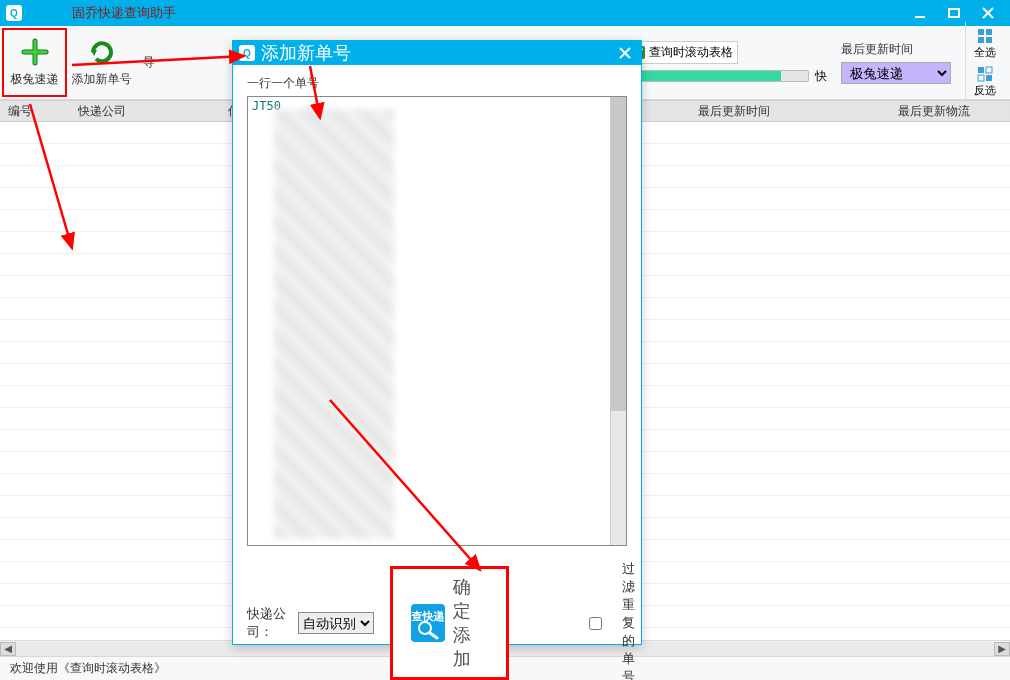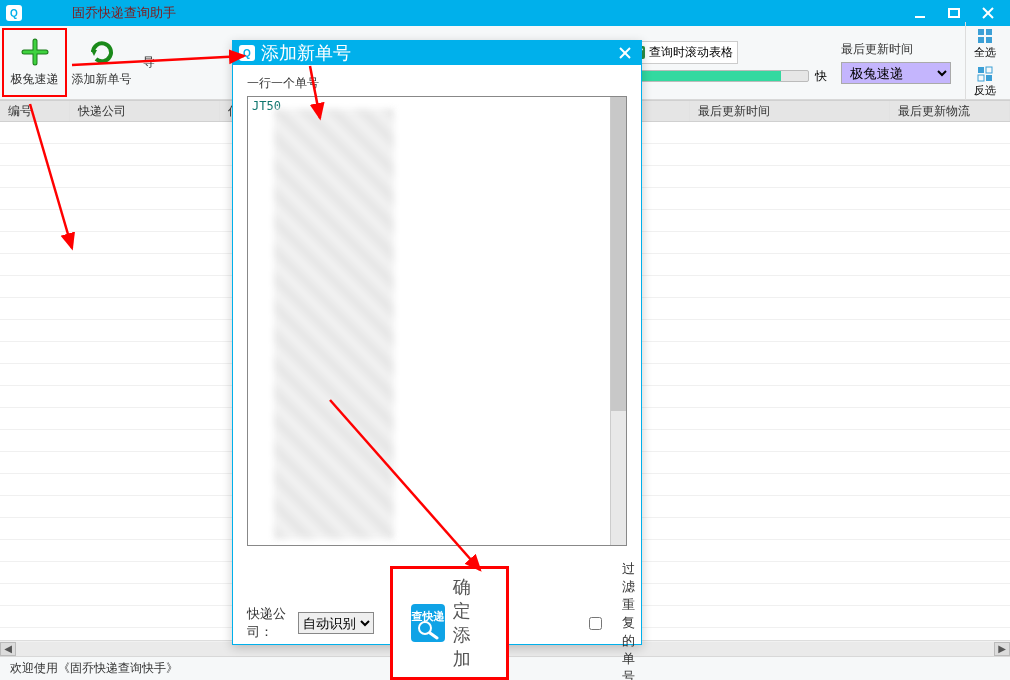--- a/index.html
+++ b/index.html
@@ -308,21 +308,21 @@
     <div class="row"></div>
   </div>
   <div class="hscroll">
     <div class="hscroll-arrow">◀</div>
     <div class="hscroll-track"></div>
     <div class="hscroll-arrow">▶</div>
   </div>
 </div>
 
 <div class="statusbar">
-  <span>欢迎使用《固乔快递查询快手》</span>
+  <span>欢迎使用《查询时滚动表格》</span>
 </div>
 
 <div class="dialog">
   <div class="dialog-titlebar">
     <div class="dicon">Q</div>
     <div class="dtitle">添加新单号</div>
     <div class="dialog-close">
       <svg width="14" height="14">
           <g stroke="#fff" stroke-width="2">
             <line x1="2" y1="2" x2="12" y2="12"></line>

